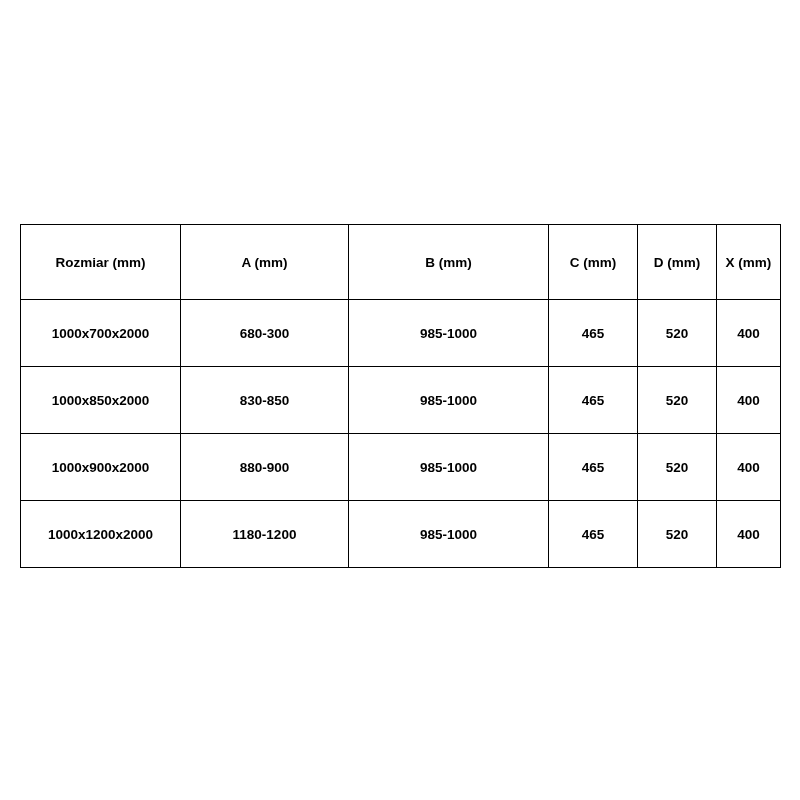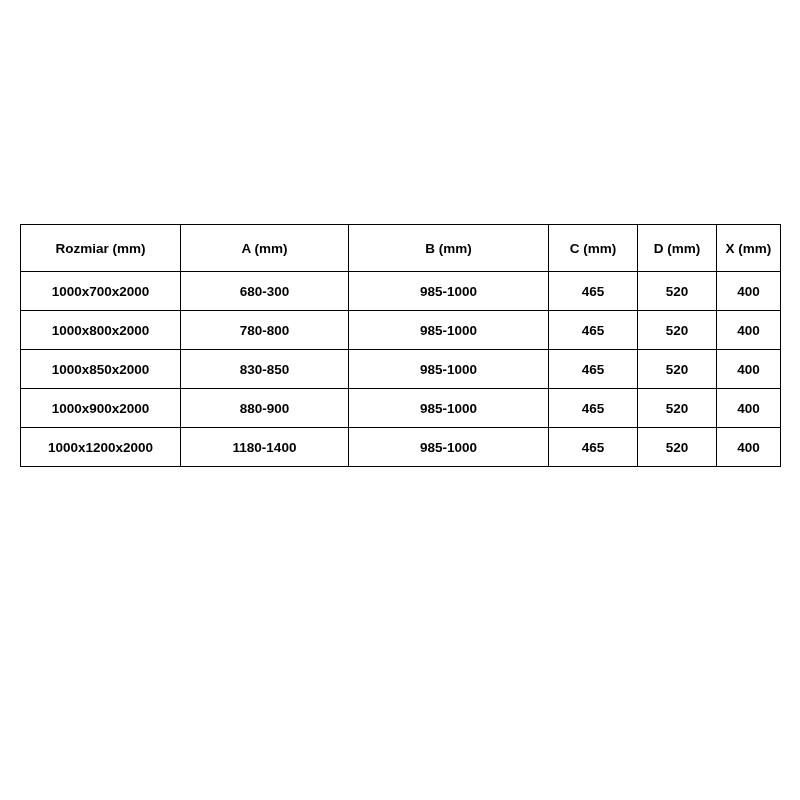--- a/index.html
+++ b/index.html
@@ -26,21 +26,21 @@
     table-layout: fixed;
   }
   table.size-table th,
   table.size-table td {
     border: 1px solid #000000;
     text-align: center;
     vertical-align: middle;
     font-size: 13.5px;
     font-weight: bold;
     height: 38px;
-    padding: 0 4px;
+    padding: 14px 4px;
     white-space: nowrap;
   }
   table.size-table tr.header-row th {
     font-size: 13.5px;
     font-weight: bold;
     height: 46px;
   }
   
   col.c0 { width: 160px; }
   col.c1 { width: 168px; }
@@ -75,46 +75,38 @@
     <tbody>
       <tr>
         <td>1000x700x2000</td>
         <td>680-300</td>
         <td>985-1000</td>
         <td>465</td>
         <td>520</td>
         <td>400</td>
       </tr>
       <tr>
-        <td>1000x800x2000</td>
-        <td>780-800</td>
-        <td>985-1000</td>
-        <td>465</td>
-        <td>520</td>
-        <td>400</td>
-      </tr>
-      <tr>
         <td>1000x850x2000</td>
         <td>830-850</td>
         <td>985-1000</td>
         <td>465</td>
         <td>520</td>
         <td>400</td>
       </tr>
       <tr>
         <td>1000x900x2000</td>
         <td>880-900</td>
         <td>985-1000</td>
         <td>465</td>
         <td>520</td>
         <td>400</td>
       </tr>
       <tr>
         <td>1000x1200x2000</td>
-        <td>1180-1400</td>
+        <td>1180-1200</td>
         <td>985-1000</td>
         <td>465</td>
         <td>520</td>
         <td>400</td>
       </tr>
     </tbody>
   </table>
 </div>
 
 </body></html>

